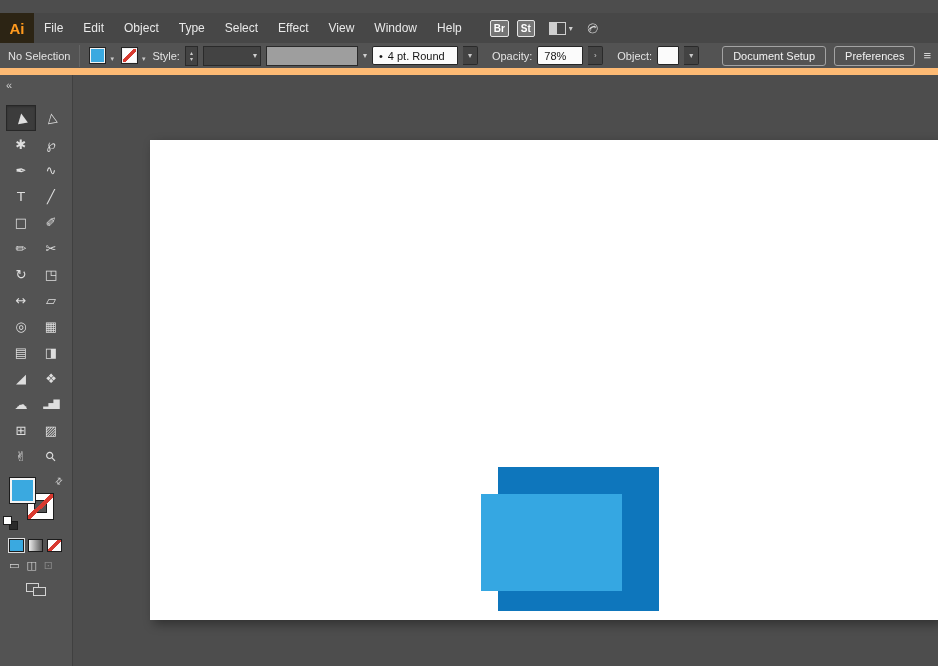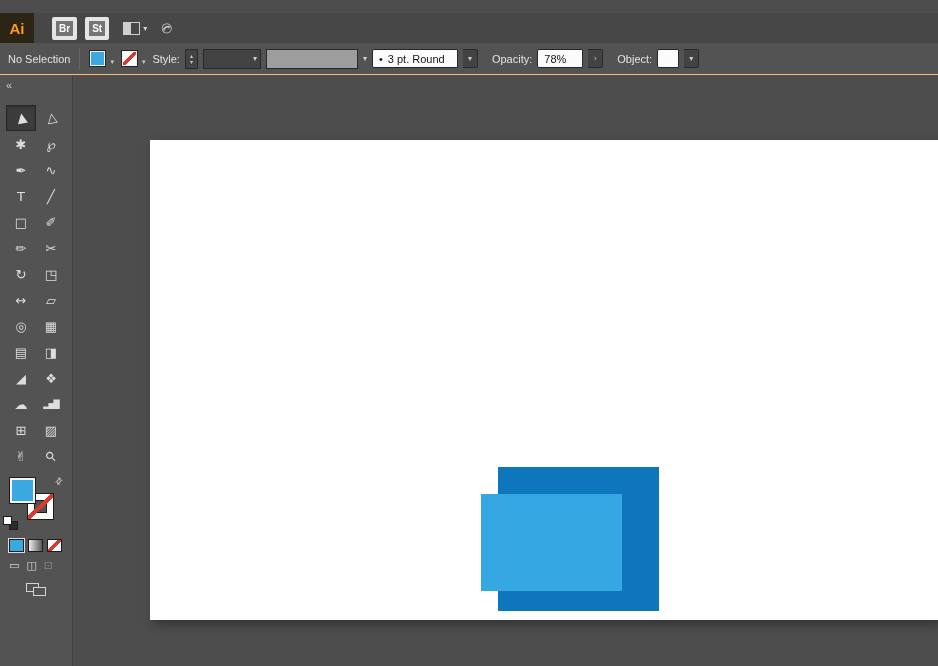--- a/index.html
+++ b/index.html
@@ -11,30 +11,30 @@
   }
   .app { width:938px; height:666px; display:flex; flex-direction:column; background:#4d4d4d;margin-top:13px; }
 
   
   .menubar { height:30px; background:#474747; display:flex; align-items:stretch; flex:0 0 30px; }
   .logo { width:34px; background:#2c2414; color:#ff9a1e; font-weight:bold; font-size:15px;
           display:grid; place-items:center; }
   .menu-items { display:flex; align-items:stretch; }
   .menu-item { padding:0 10px; display:flex; align-items:center; font-size:12px; color:#e9e9e9; cursor:default; }
   .mb-right { display:flex; align-items:center; gap:8px; margin-left:18px; }
-  .mini-btn { background:#757575; border:4px solid #e5e5e5; border-radius:2px; color:#fff;
+  .mini-btn { background:#757575; border:1px solid #e5e5e5; border-radius:2px; color:#fff;
               font-size:10px; font-weight:bold; padding:2px 3px; line-height:11px; }
   .arrange-wrap { display:flex; align-items:center; gap:3px; margin-left:6px; }
   .arrange-icon { width:17px; height:13px; border:1px solid #cfcfcf;
                   background:linear-gradient(to right,#cfcfcf 0 7px,transparent 7px); }
   .chev { font-size:8px; color:#d0d0d0; }
   .device-icon { color:#d9d9d9; font-size:13px; display:inline-block; transform:rotate(40deg); margin-left:6px; }
 
   
-  .controlbar { height:32px; flex:0 0 32px; background:#535353; border-bottom:1px solid #fdba74;
+  .controlbar { height:32px; flex:0 0 32px; background:#535353; border-bottom:7px solid #fdba74;
                 display:flex; align-items:center; gap:5px; padding:0 8px; color:#e3e3e3; font-size:11px; }
   .vsep { width:1px; height:22px; background:#3f3f3f; border-right:1px solid #656565; margin:0 4px; }
   .well { width:17px; height:17px; border:1px solid #242424; box-shadow:inset 0 0 0 1px #f2f2f2; }
   .stroke-well { background:
       linear-gradient(135deg, transparent 42%, #d83a30 42%, #d83a30 58%, transparent 58%), #fdfdfd; }
   .tiny-chev { font-size:7px; color:#c9c9c9; margin:6px 2px 0 -1px; }
   .stepper { width:13px; height:20px; background:#434343; border:1px solid #2a2a2a; display:flex;
              flex-direction:column; align-items:center; justify-content:center; color:#c9c9c9;
              font-size:6px; line-height:6px; }
   .dd { height:20px; background:#434343; border:1px solid #2a2a2a; display:flex; align-items:center;
@@ -105,20 +105,31 @@
               box-shadow:4px 4px 10px rgba(0,0,0,.38); }
   .art-rect { position:absolute; }
 </style>
 </head>
 <body>
 
 <div class="app">
 
   <div class="menubar">
     <div class="logo">Ai</div>
+    <div class="menu-items">
+        <div class="menu-item">File</div>
+        <div class="menu-item">Edit</div>
+        <div class="menu-item">Object</div>
+        <div class="menu-item">Type</div>
+        <div class="menu-item">Select</div>
+        <div class="menu-item">Effect</div>
+        <div class="menu-item">View</div>
+        <div class="menu-item">Window</div>
+        <div class="menu-item">Help</div>
+      </div>
     <div class="mb-right">
       <div class="mini-btn">Br</div>
       <div class="mini-btn">St</div>
       <div class="arrange-wrap">
         <span class="arrange-icon"></span>
         <span class="chev">▾</span>
       </div>
       <span class="device-icon">✆</span>
     </div>
   </div>
@@ -135,31 +146,36 @@
         <span>▴</span>
         <span>▾</span>
       </span>
     <span class="dd dd-stroke">
         <span class="chev">▾</span>
       </span>
     <span class="dd dd-profile"></span>
     <span class="chev">▾</span>
     <span class="combo-white brush-combo">
         <span>•</span>
-        <span>3 pt. Round</span>
+        <span>4 pt. Round</span>
       </span>
     <span class="chev-btn">▾</span>
     <span style="width:4px"></span>
     <span>Opacity:</span>
     <span class="combo-white opacity-box">78%</span>
     <span class="chev-btn">›</span>
     <span style="width:4px"></span>
     <span>Object:</span>
     <span class="combo-white style-box"></span>
     <span class="chev-btn">▾</span>
+    <span class="right-group">
+      <button class="cb-btn">Document Setup</button>
+      <button class="cb-btn">Preferences</button>
+      <span class="panel-menu">≡</span>
+    </span>
   </div>
 
   <div class="workspace">
 
     <div class="toolbar">
       <div class="collapse">«</div>
       <div class="tool-grid">
           <div class="tool selected">
             <span class="glyph rot-nw">▶</span>
           </div>

